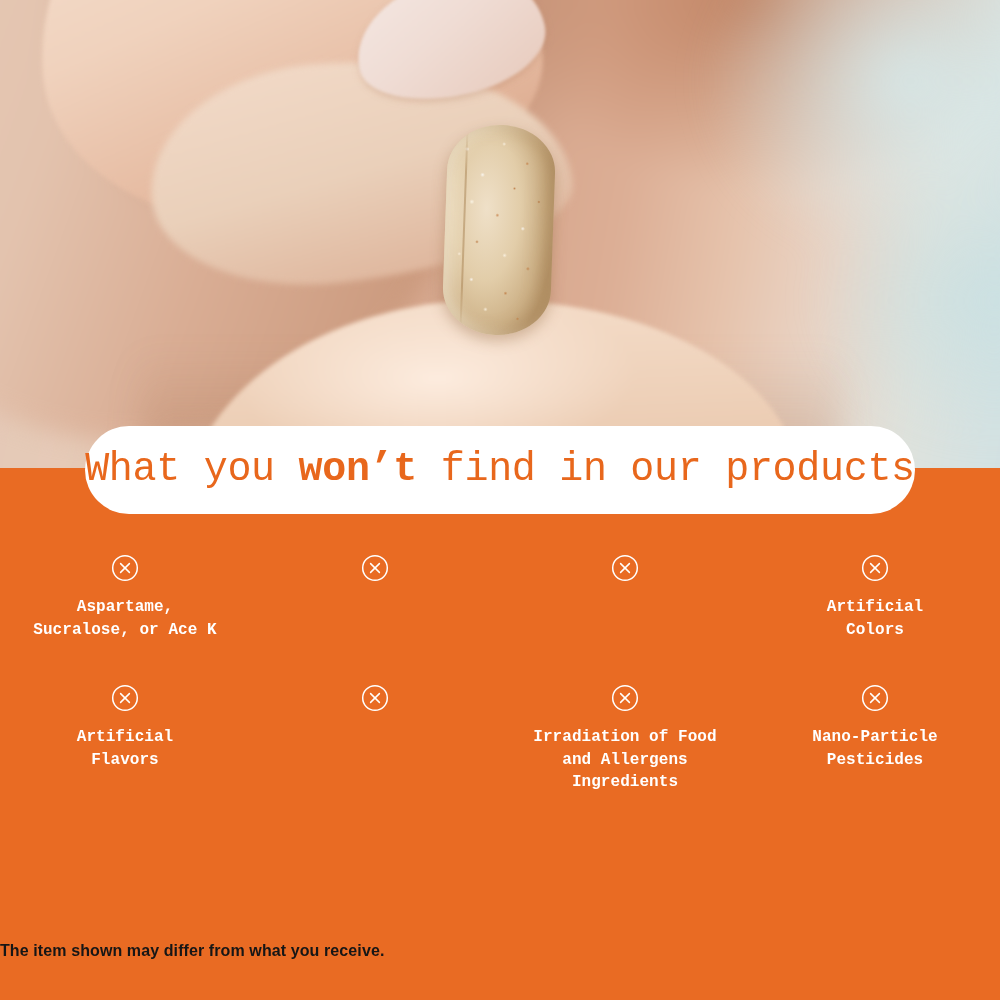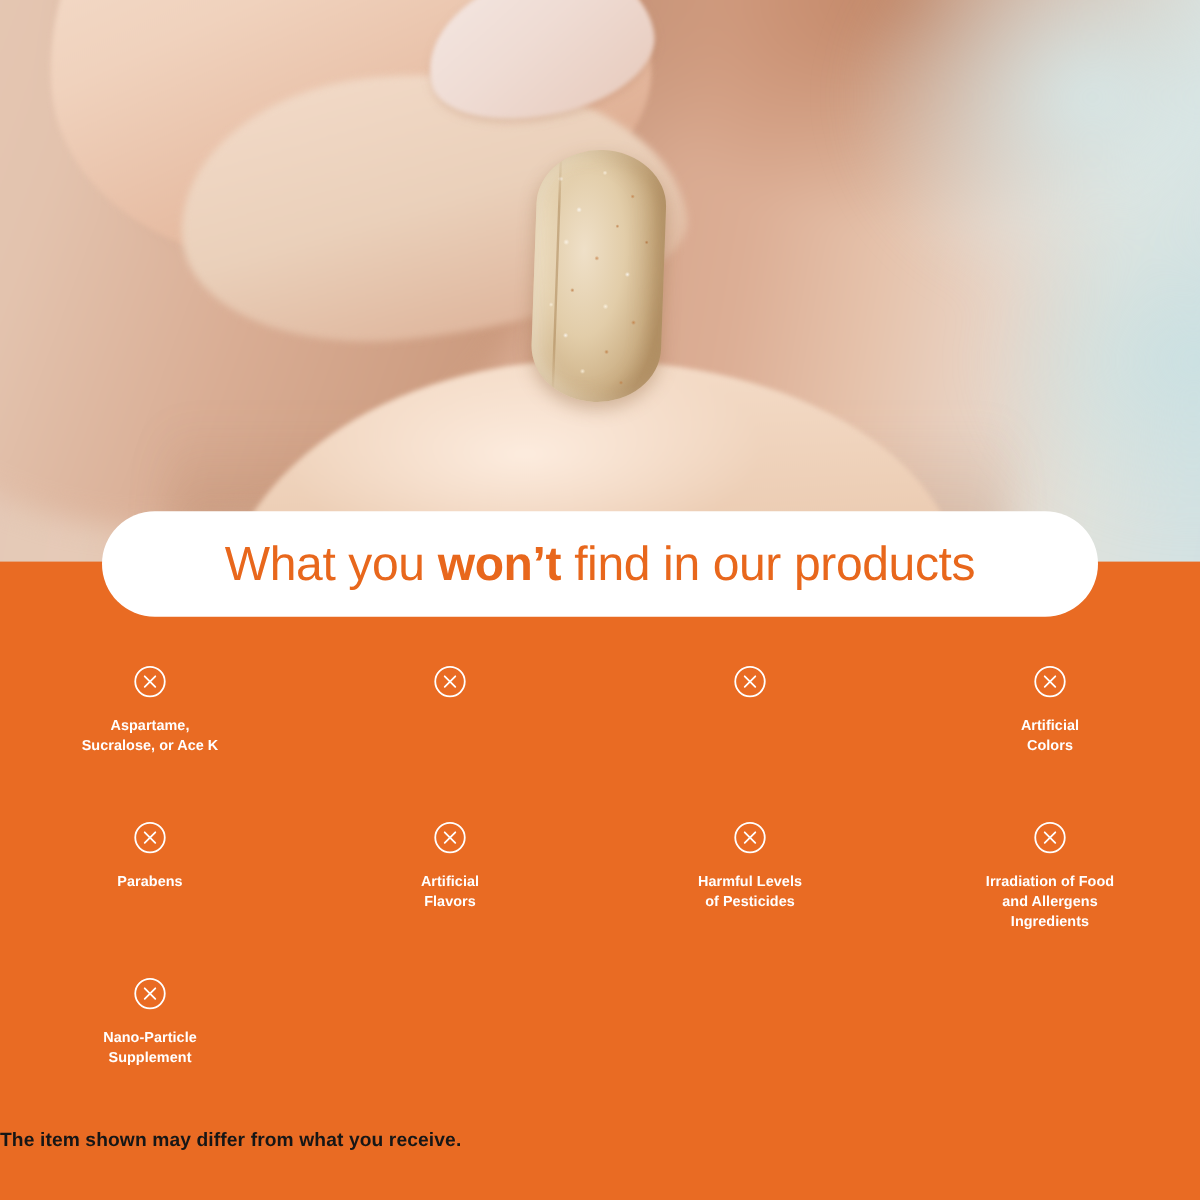--- a/index.html
+++ b/index.html
@@ -195,20 +195,21 @@
     left: 85px;
     top: 426px;
     width: 830px;
     height: 88px;
     background: #ffffff;
     border-radius: 44px;
     display: flex;
     align-items: center;
     justify-content: center;
     z-index: 5;
+    font-family: Liberation Mono, monospace;
   }
   .headline {
     font-size: 40px;
     line-height: 1;
     color: #e8671c;
     font-weight: 400;
     letter-spacing: -0.3px;
     white-space: nowrap;
   }
   .headline .em {
@@ -235,27 +236,28 @@
   }
   .xicon {
     width: 28px;
     height: 28px;
     display: block;
     flex: none;
   }
   .cell-label {
     margin-top: 14px;
     color: #ffffff;
-    font-size: 12px;
+    font-size: 16px;
     line-height: 1.42;
     font-weight: 700;
     text-align: center;
     letter-spacing: 0.05px;
     max-width: 210px;
     white-space: pre-line;
+    font-family: Liberation Mono, monospace;
   }
 
   
   .footer {
     position: absolute;
     left: 0;
     top: 942px;
     width: 1000px;
     text-align: left;
     color: #161616;
@@ -317,52 +319,43 @@
           <path d="M9.6 9.6 L18.4 18.4 M18.4 9.6 L9.6 18.4" fill="none" stroke="#ffffff" stroke-width="1.5" stroke-linecap="round"></path>
         </svg>
         <div class="cell-label">Artificial
 Colors</div>
       </div>
       <div class="cell">
         <svg class="xicon" viewBox="0 0 28 28">
           <circle cx="14" cy="14" r="12.3" fill="none" stroke="#ffffff" stroke-width="1.5"></circle>
           <path d="M9.6 9.6 L18.4 18.4 M18.4 9.6 L9.6 18.4" fill="none" stroke="#ffffff" stroke-width="1.5" stroke-linecap="round"></path>
         </svg>
-        <div class="cell-label">Parabens</div>
-      </div>
-      <div class="cell">
-        <svg class="xicon" viewBox="0 0 28 28">
-          <circle cx="14" cy="14" r="12.3" fill="none" stroke="#ffffff" stroke-width="1.5"></circle>
-          <path d="M9.6 9.6 L18.4 18.4 M18.4 9.6 L9.6 18.4" fill="none" stroke="#ffffff" stroke-width="1.5" stroke-linecap="round"></path>
-        </svg>
         <div class="cell-label">Artificial
 Flavors</div>
       </div>
       <div class="cell">
         <svg class="xicon" viewBox="0 0 28 28">
           <circle cx="14" cy="14" r="12.3" fill="none" stroke="#ffffff" stroke-width="1.5"></circle>
           <path d="M9.6 9.6 L18.4 18.4 M18.4 9.6 L9.6 18.4" fill="none" stroke="#ffffff" stroke-width="1.5" stroke-linecap="round"></path>
         </svg>
-        <div class="cell-label">Harmful Levels
-of Pesticides</div>
       </div>
       <div class="cell">
         <svg class="xicon" viewBox="0 0 28 28">
           <circle cx="14" cy="14" r="12.3" fill="none" stroke="#ffffff" stroke-width="1.5"></circle>
           <path d="M9.6 9.6 L18.4 18.4 M18.4 9.6 L9.6 18.4" fill="none" stroke="#ffffff" stroke-width="1.5" stroke-linecap="round"></path>
         </svg>
         <div class="cell-label">Irradiation of Food
 and Allergens
 Ingredients</div>
       </div>
       <div class="cell">
         <svg class="xicon" viewBox="0 0 28 28">
           <circle cx="14" cy="14" r="12.3" fill="none" stroke="#ffffff" stroke-width="1.5"></circle>
           <path d="M9.6 9.6 L18.4 18.4 M18.4 9.6 L9.6 18.4" fill="none" stroke="#ffffff" stroke-width="1.5" stroke-linecap="round"></path>
         </svg>
         <div class="cell-label">Nano-Particle
-Supplement</div>
+Pesticides</div>
       </div>
     </div>
 
   <div class="footer">The item shown may differ from what you receive.</div>
 
 </div>
 
 </body></html>

